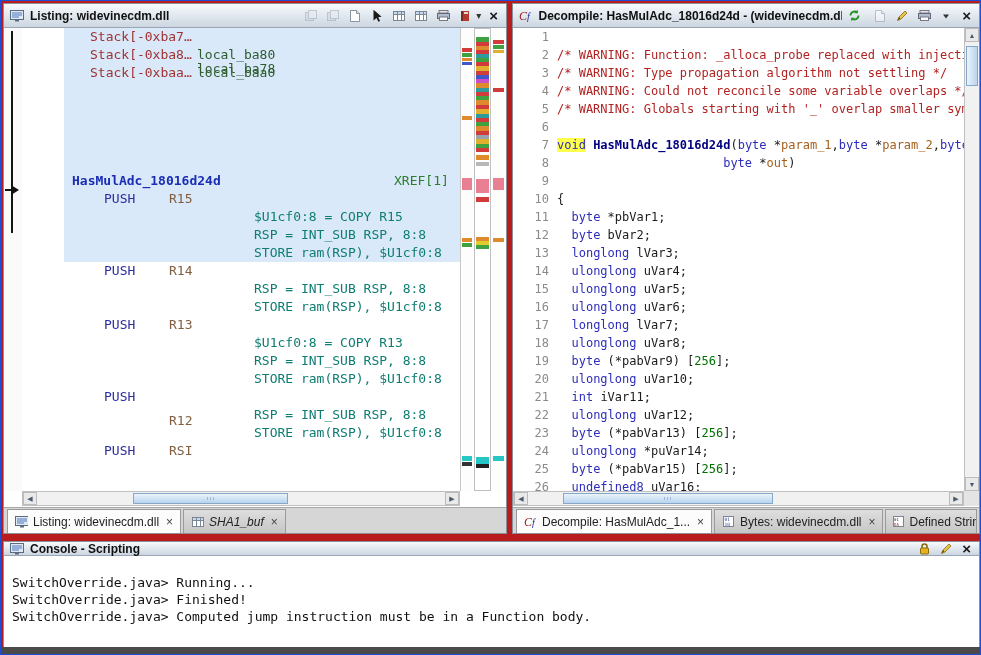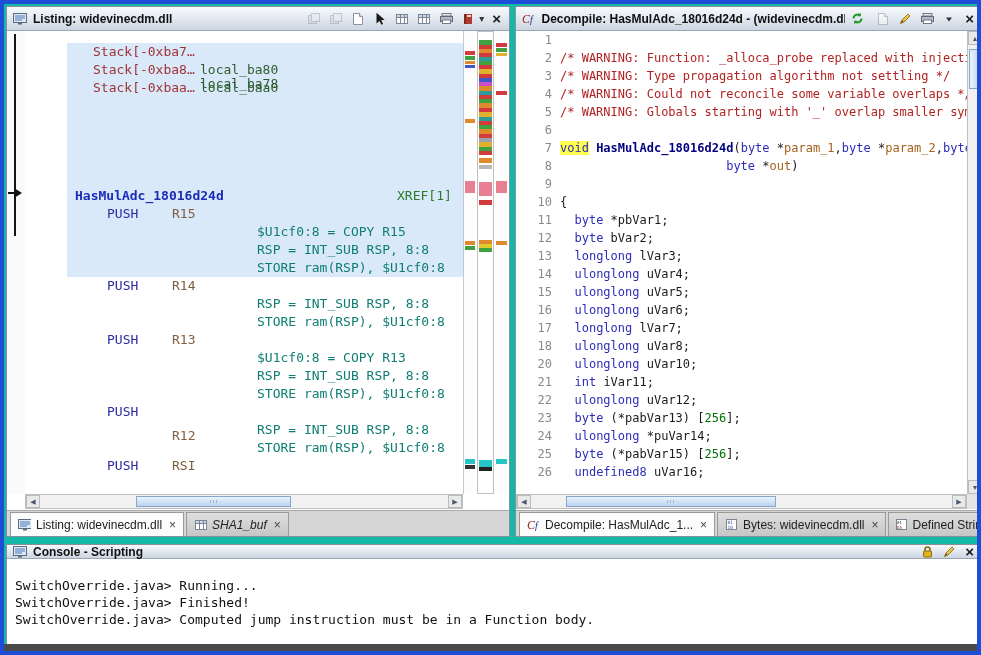--- a/index.html
+++ b/index.html
@@ -1,18 +1,18 @@
 <!DOCTYPE html>
 <html><head>
 <meta charset="utf-8">
 <style>
   * { margin:0; padding:0; box-sizing:border-box; }
   html,body { width:981px; height:655px; }
   body { font-family:"Liberation Sans",sans-serif; background:#b9bec5; }
-  .app { position:relative; width:981px; height:655px; background:#14b8a6; border:4px solid #1d4ed8; overflow:hidden; }
+  .app { position:relative; width:981px; height:655px; background:#b91c1c; border:1px solid #1d4ed8; overflow:hidden; }
 
   .panel { position:absolute; background:#fff; border:1px solid #8a9099; }
   .listing-panel   { left:2px;   top:2px;   width:504px; height:531px; }
   .decompile-panel { left:511px; top:2px;   width:468px; height:531px; }
   .console-panel   { left:2px;   top:540px; width:977px; height:108px; }
   .bottom-strip { position:absolute; left:0; right:0; bottom:0; height:7px; background:#4a4a4a; }
 
   .titlebar { position:absolute; left:0; top:0; right:0; height:24px;
     background:linear-gradient(#f7fafd,#ccd6e1); border-bottom:1px solid #9aa6b4;
     display:flex; align-items:center; padding:0 5px; gap:5px; }
@@ -25,21 +25,21 @@
 
   
   .listing-body { position:absolute; top:24px; left:0; width:100%; height:463px; background:#fff; overflow:hidden; }
   .margin-strip { position:absolute; left:0; top:0; bottom:0; width:18px; background:#fafafa; }
   .scope-vline { position:absolute; left:7px; top:3px; width:2px; height:202px; background:#151515; }
   .cursor-arrow { position:absolute; left:1px; top:157px; width:15px; height:10px; }
   .cursor-arrow::before { content:""; position:absolute; left:0; top:4px; width:7px; height:2px; background:#111; }
   .cursor-arrow::after  { content:""; position:absolute; left:6px; top:0; border-left:8px solid #111;
     border-top:5px solid transparent; border-bottom:5px solid transparent; }
 
-  .listing-view { position:absolute; left:18px; top:12px; bottom:0; width:438px; overflow:hidden;
+  .listing-view { position:absolute; left:18px; top:0; bottom:0; width:438px; overflow:hidden;
     font:13px "DejaVu Sans Mono",monospace; }
   .lrow { position:relative; height:18px; }
   .lrow.hl::before { content:""; position:absolute; left:42px; right:0; top:0; bottom:0; background:#d9e9fa; }
   .seg { position:absolute; top:0; line-height:18px; white-space:pre; z-index:1; }
   .stk { color:#a03333; }
   .vn  { color:#2d5c2d; }
   .lbl { color:#1a2db4; font-weight:bold; }
   .xrf { color:#2d7d2d; }
   .mne { color:#2c2ca0; }
   .reg { color:#806040; }
@@ -405,20 +405,21 @@
         <div class="crow"><span class="lnum">9</span><span class="codeseg"></span></div>
         <div class="crow"><span class="lnum">10</span><span class="codeseg"><span class="pl">{</span></span></div>
         <div class="crow"><span class="lnum">11</span><span class="codeseg"><span class="pl">  </span><span class="ty">byte</span><span class="pl"> *</span><span class="va">pbVar1</span><span class="pl">;</span></span></div>
         <div class="crow"><span class="lnum">12</span><span class="codeseg"><span class="pl">  </span><span class="ty">byte</span><span class="pl"> </span><span class="va">bVar2</span><span class="pl">;</span></span></div>
         <div class="crow"><span class="lnum">13</span><span class="codeseg"><span class="pl">  </span><span class="ty">longlong</span><span class="pl"> </span><span class="va">lVar3</span><span class="pl">;</span></span></div>
         <div class="crow"><span class="lnum">14</span><span class="codeseg"><span class="pl">  </span><span class="ty">ulonglong</span><span class="pl"> </span><span class="va">uVar4</span><span class="pl">;</span></span></div>
         <div class="crow"><span class="lnum">15</span><span class="codeseg"><span class="pl">  </span><span class="ty">ulonglong</span><span class="pl"> </span><span class="va">uVar5</span><span class="pl">;</span></span></div>
         <div class="crow"><span class="lnum">16</span><span class="codeseg"><span class="pl">  </span><span class="ty">ulonglong</span><span class="pl"> </span><span class="va">uVar6</span><span class="pl">;</span></span></div>
         <div class="crow"><span class="lnum">17</span><span class="codeseg"><span class="pl">  </span><span class="ty">longlong</span><span class="pl"> </span><span class="va">lVar7</span><span class="pl">;</span></span></div>
         <div class="crow"><span class="lnum">18</span><span class="codeseg"><span class="pl">  </span><span class="ty">ulonglong</span><span class="pl"> </span><span class="va">uVar8</span><span class="pl">;</span></span></div>
+        <div class="crow"><span class="lnum">19</span><span class="codeseg"><span class="pl">  </span><span class="ty">byte</span><span class="pl"> (*</span><span class="va">pabVar9</span><span class="pl">) [</span><span class="nu">256</span><span class="pl">];</span></span></div>
         <div class="crow"><span class="lnum">20</span><span class="codeseg"><span class="pl">  </span><span class="ty">ulonglong</span><span class="pl"> </span><span class="va">uVar10</span><span class="pl">;</span></span></div>
         <div class="crow"><span class="lnum">21</span><span class="codeseg"><span class="pl">  </span><span class="ty">int</span><span class="pl"> </span><span class="va">iVar11</span><span class="pl">;</span></span></div>
         <div class="crow"><span class="lnum">22</span><span class="codeseg"><span class="pl">  </span><span class="ty">ulonglong</span><span class="pl"> </span><span class="va">uVar12</span><span class="pl">;</span></span></div>
         <div class="crow"><span class="lnum">23</span><span class="codeseg"><span class="pl">  </span><span class="ty">byte</span><span class="pl"> (*</span><span class="va">pabVar13</span><span class="pl">) [</span><span class="nu">256</span><span class="pl">];</span></span></div>
         <div class="crow"><span class="lnum">24</span><span class="codeseg"><span class="pl">  </span><span class="ty">ulonglong</span><span class="pl"> *</span><span class="va">puVar14</span><span class="pl">;</span></span></div>
         <div class="crow"><span class="lnum">25</span><span class="codeseg"><span class="pl">  </span><span class="ty">byte</span><span class="pl"> (*</span><span class="va">pabVar15</span><span class="pl">) [</span><span class="nu">256</span><span class="pl">];</span></span></div>
         <div class="crow"><span class="lnum">26</span><span class="codeseg"><span class="pl">  </span><span class="ty">undefined8</span><span class="pl"> </span><span class="va">uVar16</span><span class="pl">;</span></span></div>
       </div>
 
     <div class="vscroll">

